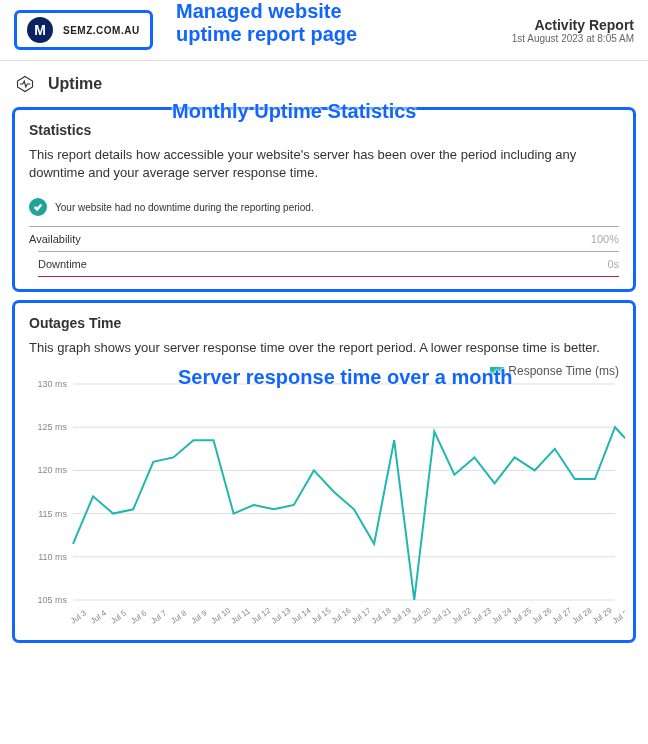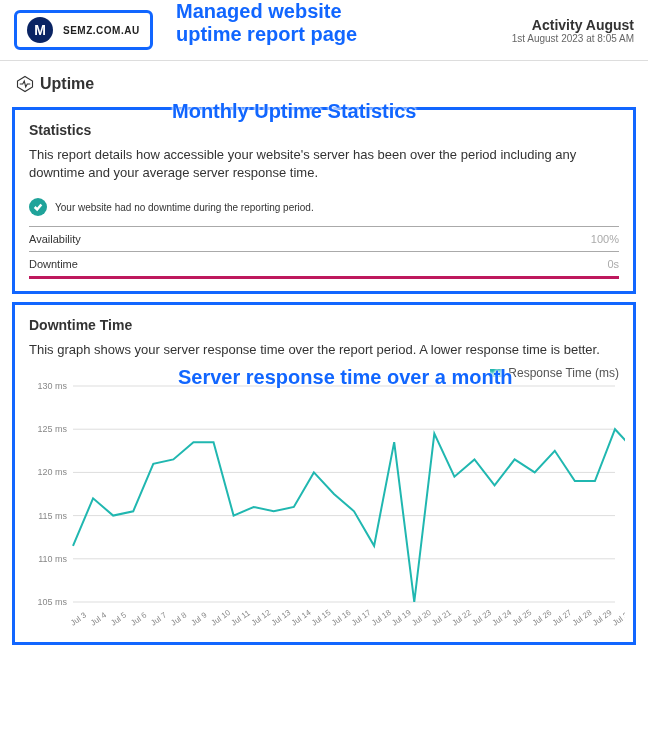--- a/index.html
+++ b/index.html
@@ -41,60 +41,60 @@
     pointer-events:none;
     font-family: Arial, sans-serif;
   }
   .annot-1 { top:0; left:176px; font-size:20px; line-height:1.15; }
   .annot-2 { top:100px; left:172px; font-size:20px; }
   .annot-3 { top:366px; left:178px; font-size:20px; }
   .report-title { text-align:right; }
   .report-title .t1 { font-size:14px; font-weight:700; }
   .report-title .t2 { font-size:10px; color:#666; }
   .section-heading {
-    display:flex; align-items:center; gap:6px;
+    display:flex; align-items:center; gap:14px;
     padding: 14px 16px 6px 16px;
   }
   .uptime-icon { width:18px;height:18px;fill:#333; }
   .section-heading h2 { font-size:16px; font-weight:700; }
   .card {
     margin: 8px 12px;
     border: 3px solid #1166ff;
-    border-radius: 0;
+    border-radius: 7px;
     padding: 12px 14px;
   }
   .card h3 { font-size:14px; font-weight:700; margin-bottom:8px; }
   .card p { font-size:13px; line-height:1.4; color:#333; }
   .ok-row { display:flex; align-items:center; gap:8px; margin:16px 0 10px 0; }
   .ok-badge {
     width:18px;height:18px;border-radius:50%;background:#1fa39a;
     display:flex;align-items:center;justify-content:center;
   }
   .ok-badge svg{width:10px;height:10px;stroke:#fff;stroke-width:3;fill:none;}
   .ok-row span { font-size:10px; }
   .stat-row {
     display:flex;justify-content:space-between;align-items:flex-end;
     border-top:1px solid #aaa; padding:6px 0; font-size:11px;
   }
-  .stat-row:last-child{border-bottom:3px solid #be185d;}
+  .stat-row:last-child{border-bottom:1px solid #be185d;margin-left:9px;}
   .stat-row .val{ color:#aaa; font-size:11px;}
   .chart-wrap { margin-top:6px; }
   .legend { text-align:right; font-size:12px; color:#555; }
   .legend .swatch{display:inline-block;width:14px;height:8px;background:#20b7b0;margin-right:4px;vertical-align:middle;}
 </style>
 </head>
 <body>
 
 <div class="topbar">
   <div class="brand-box">
     <div class="brand-logo">M</div>
     <div class="brand-text">SEMZ.COM.AU</div>
   </div>
   <div class="report-title">
-    <div class="t1">Activity August</div>
+    <div class="t1">Activity Report</div>
     <div class="t2">1st August 2023 at 8:05 AM</div>
   </div>
 </div>
 
 <div class="annot annot-1"><span style="white-space:pre-line">Managed website
 uptime report page</span></div>
 <div class="annot annot-2">Monthly Uptime Statistics</div>
 <div class="annot annot-3">Server response time over a month</div>
 
 <div class="section-heading">
@@ -122,21 +122,21 @@
         <span class="val">100%</span>
       </div>
       <div class="stat-row">
         <span>Downtime</span>
         <span class="val">0s</span>
       </div>
     </div>
 </div>
 
 <div class="card">
-  <h3>Downtime Time</h3>
+  <h3>Outages Time</h3>
   <p>This graph shows your server response time over the report period. A lower response time is better.</p>
   <div class="chart-wrap">
     <div class="legend">
       <span class="swatch"></span><span>Response Time (ms)</span>
     </div>
     <svg id="chart" width="596" height="250" style="display:block">
         <line x1="44" y1="222" x2="586" y2="222" stroke="#ddd" stroke-width="1"></line>
         <text x="38" y="225" text-anchor="end" font-size="9" fill="#888">105 ms</text>
         <line x1="44" y1="178.8" x2="586" y2="178.8" stroke="#ddd" stroke-width="1"></line>
         <text x="38" y="181.8" text-anchor="end" font-size="9" fill="#888">110 ms</text>

